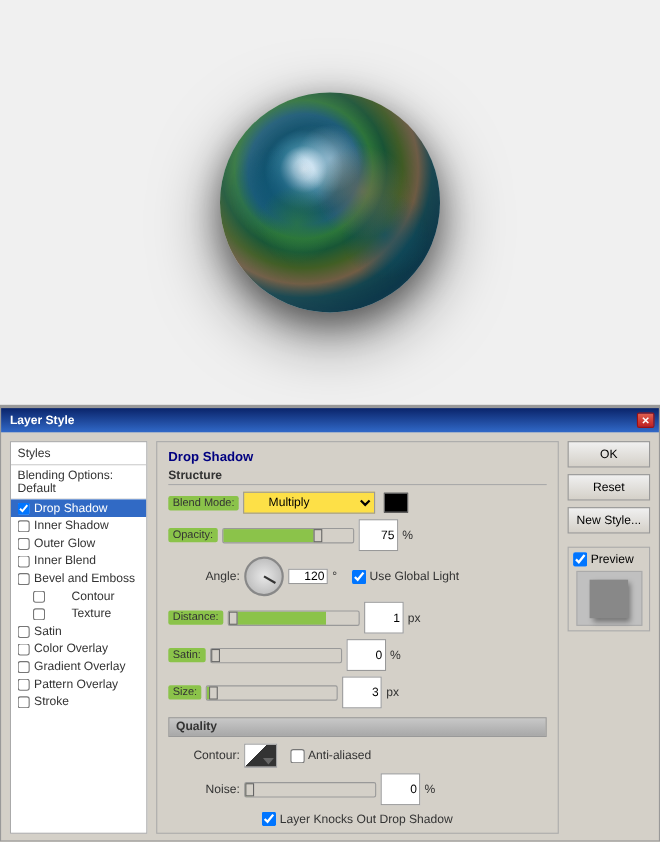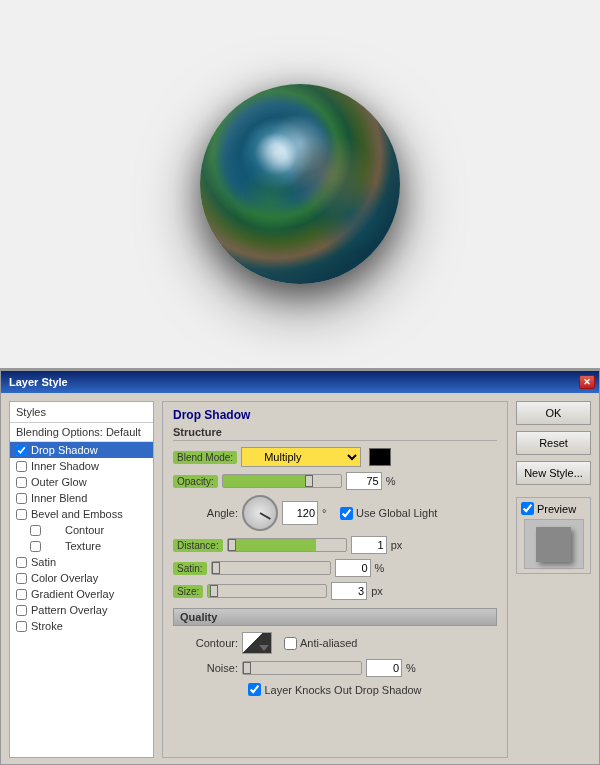--- a/index.html
+++ b/index.html
@@ -123,21 +123,21 @@
     
     .dialog-content {
       display: flex;
       height: calc(395px - 22px);
       padding: 8px;
       gap: 8px;
     }
 
     
     .left-panel {
-      width: 145px;
+      width: 125px;
       flex-shrink: 0;
       background: white;
       border: 1px solid #aaa;
       overflow: hidden;
     }
 
     .left-panel-header {
       padding: 4px 6px;
       font-size: 11px;
       color: #333;
@@ -261,21 +261,21 @@
       border: 1px solid #666;
       cursor: pointer;
     }
 
     .slider-noise {
       background: linear-gradient(to right, #8bc34a 0%, #8bc34a 5%, #d4d0c8 5%);
     }
 
     .small-input {
       width: 36px;
-      height: 18px;
+      height: 29px;
       font-size: 11px;
       border: 1px solid #999;
       background: white;
       text-align: right;
       padding: 0 2px;
     }
 
     .unit-label {
       font-size: 11px;
       color: #333;
@@ -301,21 +301,21 @@
       height: 12px;
       background: #333;
       bottom: 50%;
       left: 50%;
       transform-origin: bottom center;
       transform: translateX(-50%) rotate(120deg);
     }
 
     .angle-input {
       width: 36px;
-      height: 24px;
+      height: 14px;
       font-size: 11px;
       border: 1px solid #999;
       background: white;
       text-align: right;
       padding: 0 2px;
     }
 
     .checkbox-label {
       display: flex;
       align-items: center;

